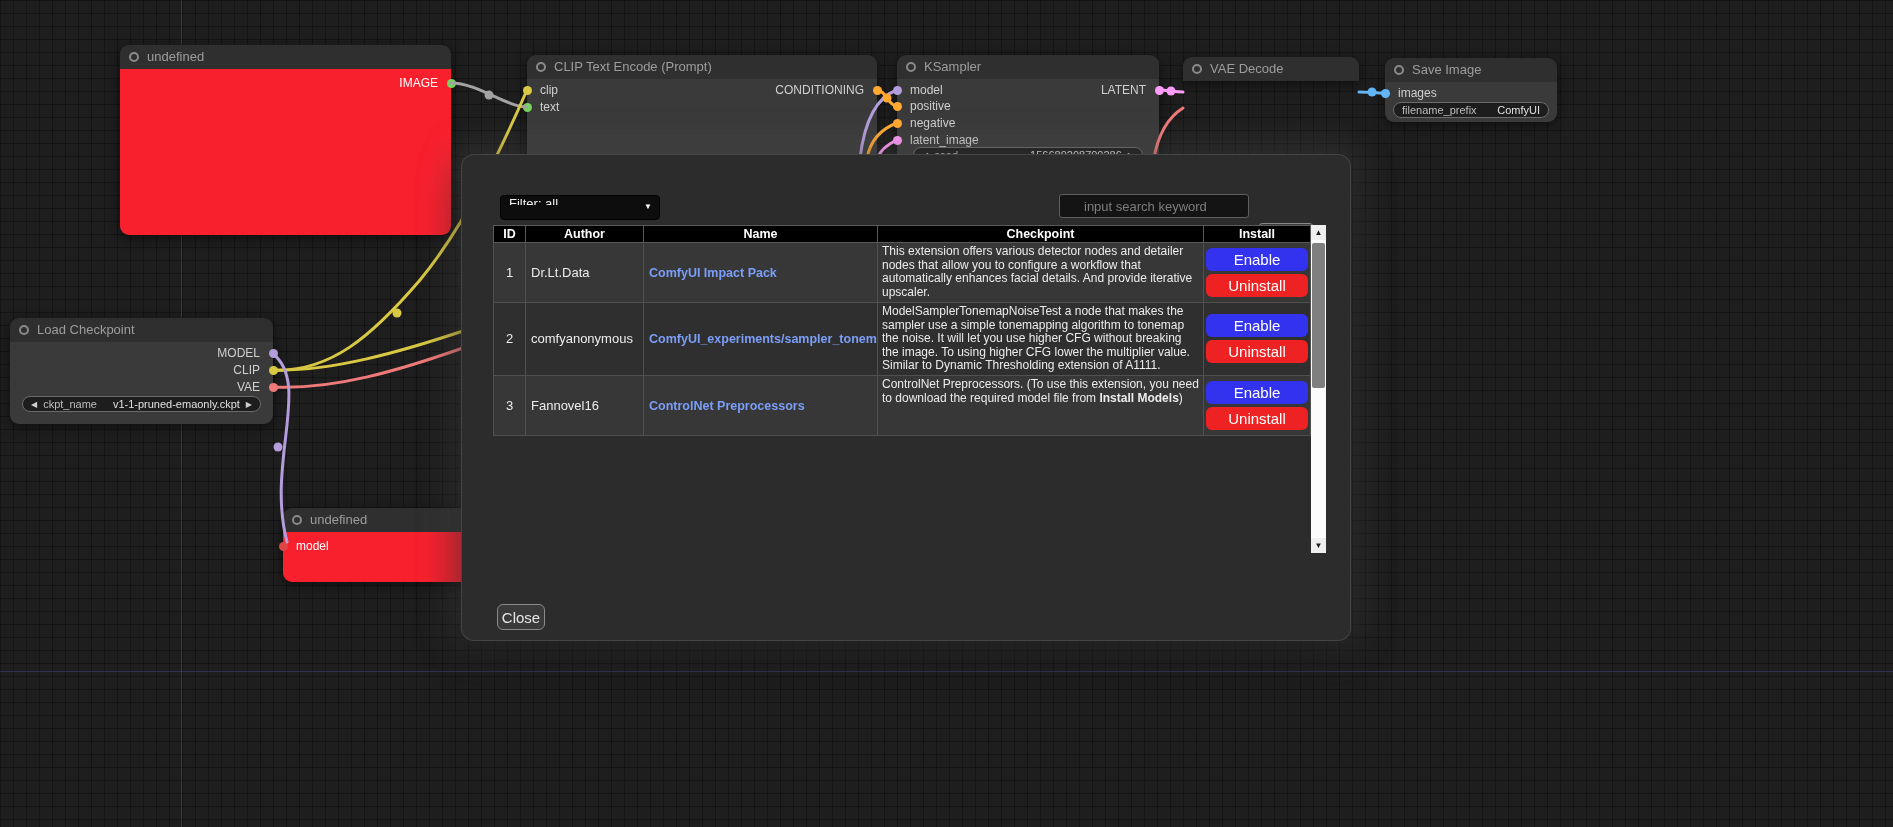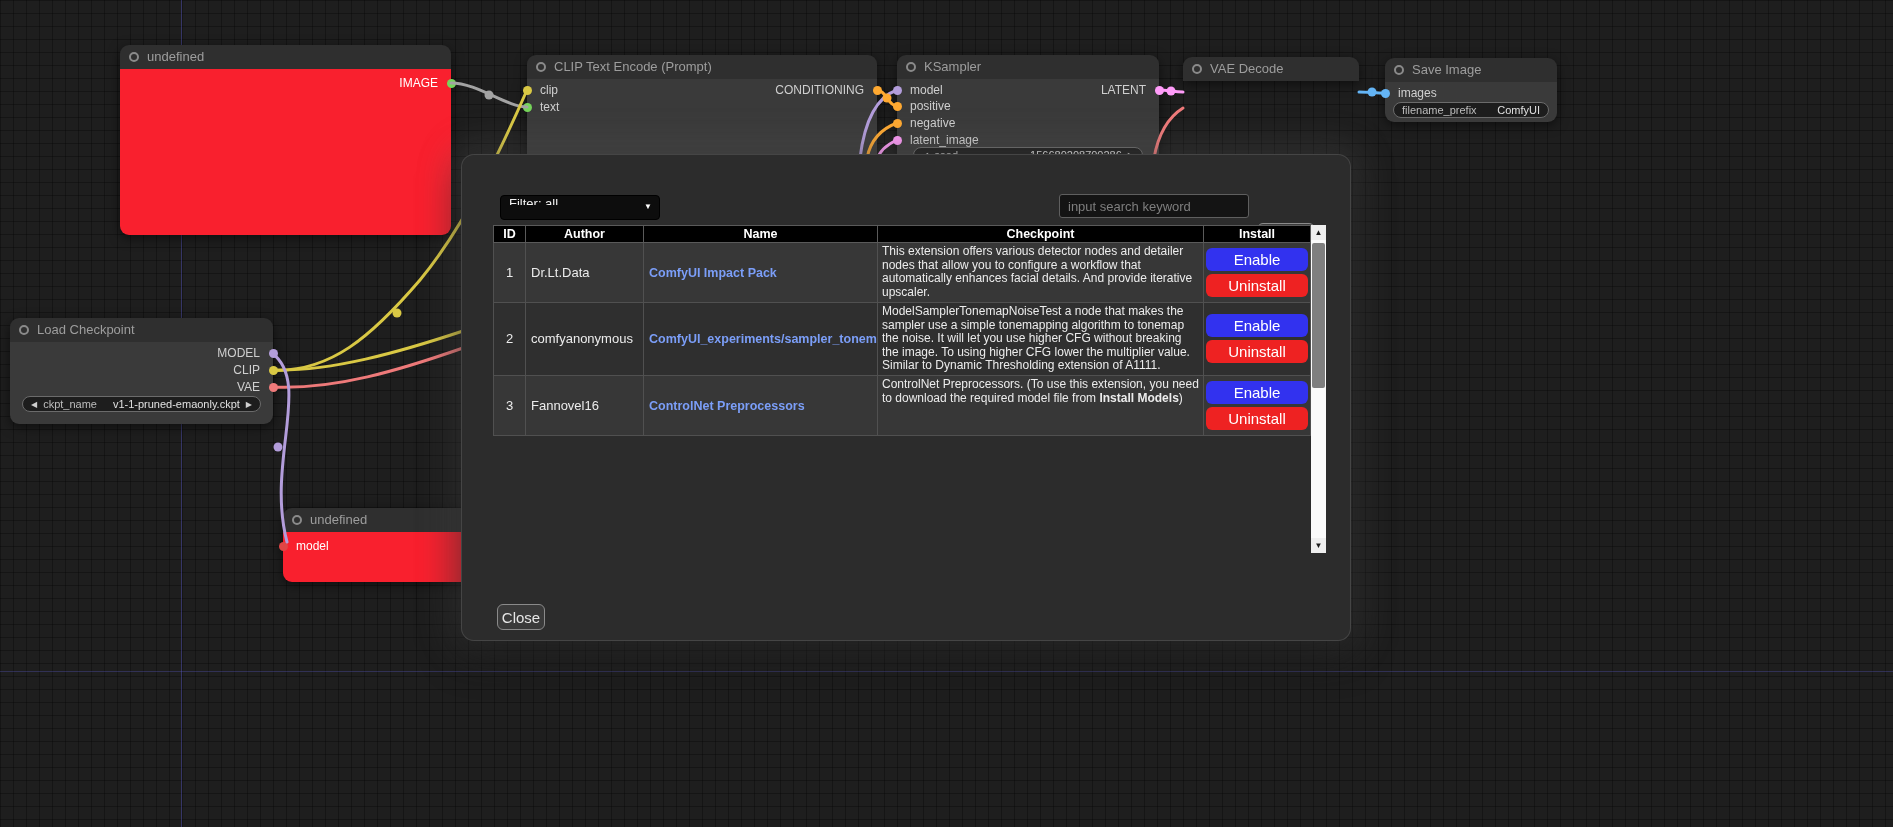--- a/index.html
+++ b/index.html
@@ -43,21 +43,21 @@
   .dialog { position:absolute; left:462px; top:155px; width:888px; height:485px;
     background:#2c2c2c; border-radius:12px; z-index:10;
     box-shadow:0 0 0 1px #454545, 0 0 36px 12px rgba(140,140,140,.20), 0 12px 40px rgba(0,0,0,.6); }
   .selwrap { position:absolute; left:38px; top:39px; width:160px; height:25px; }
   .selwrap select { width:100%; height:100%; background:#0d0d0d; color:#f0f0f0;
     border:1px solid #000; border-radius:4px; font-size:13px; padding:0 22px 14px 8px;
     appearance:none; -webkit-appearance:none; font-family:inherit; }
   .selarrow { position:absolute; right:8px; top:8px; font-size:8px; color:#fff; pointer-events:none; }
   .search-input { position:absolute; left:597px; top:39px; width:190px; height:24px;
     background:#141414; border:1px solid #5f5f5f; border-radius:3px; color:#ddd;
-    font-size:13px; padding:0 8px; font-family:inherit; }
+    font-size:13px; padding:0 24px; font-family:inherit; }
   .search-input::placeholder { color:#7e7e7e; }
   .btn { background:#3a3a3a; border:1px solid #8a8a8a; border-radius:6px; color:#e6e6e6;
     font-size:15px; font-family:inherit; cursor:pointer; }
   .search-btn { position:absolute; left:795px; top:37px; width:58px; height:28px;margin-top:31px; }
   .close-btn  { position:absolute; left:35px; top:449px; width:48px; height:26px; }
 
   .table-area { position:absolute; left:31px; top:70px; width:817px; }
   table { width:100%; border-collapse:collapse; table-layout:fixed; }
   th { background:#000; color:#fff; font-size:12.5px; font-weight:bold; height:17px;
     border:1px solid #5a5a5a; padding:0; }

